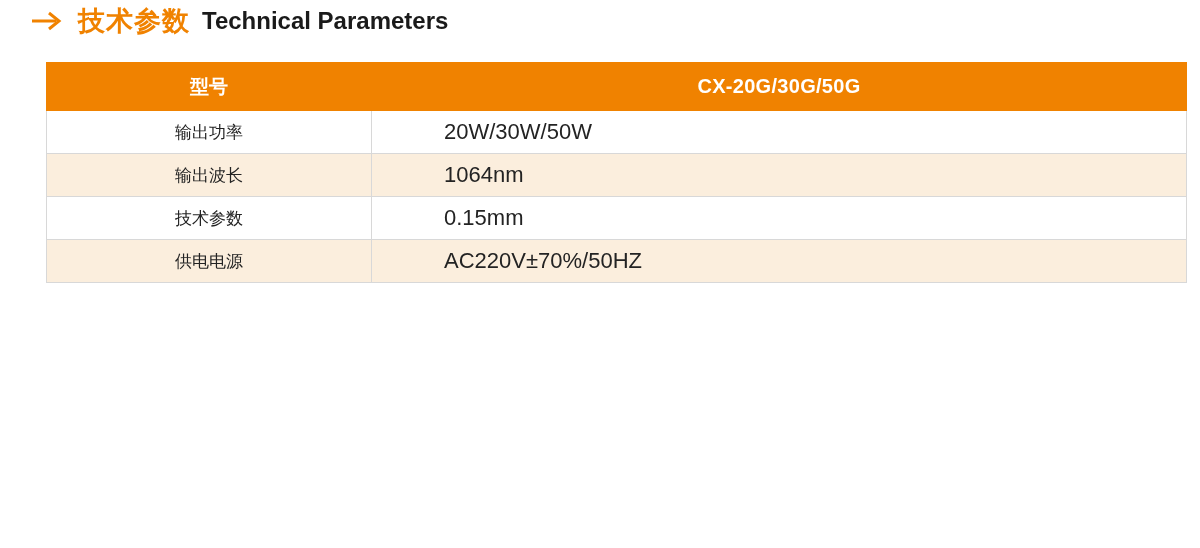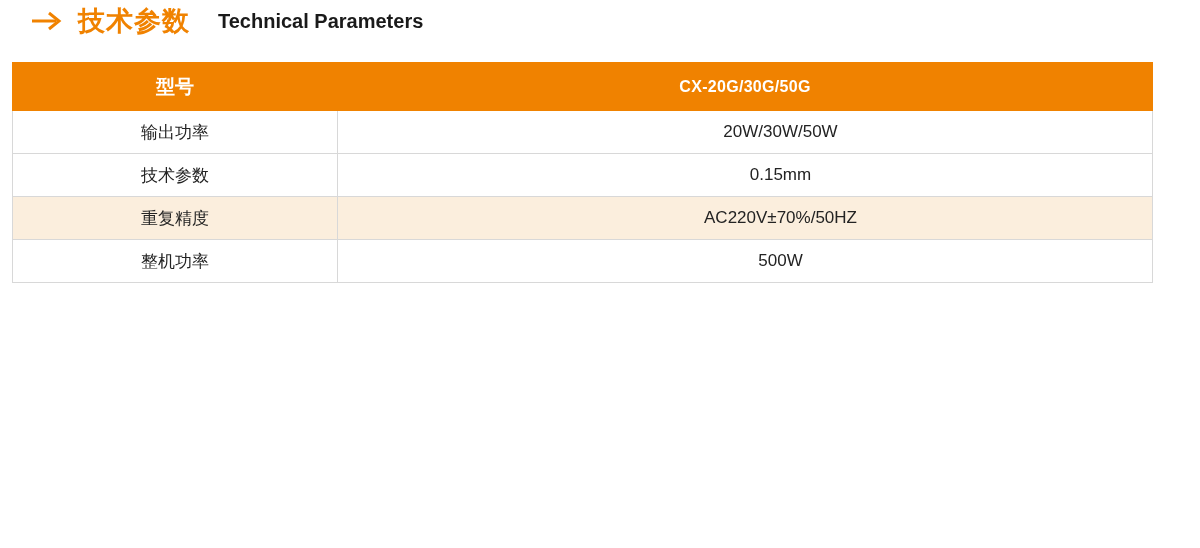--- a/index.html
+++ b/index.html
@@ -39,31 +39,31 @@
   .title-cn {
     font-size: 27px;
     font-weight: bold;
     color: #f08200;
     letter-spacing: 1px;
     margin-left: 14px;
     line-height: 1;
     white-space: nowrap;
   }
   .title-en {
-    font-size: 20px;
+    font-size: 24px;
     font-weight: bold;
     color: #1a1a1a;
-    margin-left: 28px;
+    margin-left: 12px;
     line-height: 1;
     white-space: nowrap;
   }
   
   .spec-table {
     position: absolute;
-    left: 12px;
+    left: 46px;
     top: 62px;
     width: 1140px;
     border-collapse: collapse;
     table-layout: fixed;
     border-radius: 18px;
   }
   .spec-table col.col-label { width: 325px; }
   .spec-table col.col-value { width: 815px; }
 
   .spec-table th,
@@ -75,33 +75,33 @@
   .spec-table thead th {
     background: #f08200;
     color: #ffffff;
     font-size: 19px;
     font-weight: bold;
     border: 1px solid #f08200;
     height: 48px;
     text-align: center;
   }
   .spec-table thead th.head-value {
-    font-size: 16px;
+    font-size: 20px;
     letter-spacing: 0.3px;
   }
   .spec-table td.cell-label {
     text-align: center;
     font-size: 17px;
     color: #232323;
     font-weight: normal;
   }
   .spec-table td.cell-value {
-    text-align: center;
+    text-align: left;
     padding-left: 72px;
-    font-size: 17px;
+    font-size: 22px;
     color: #232323;
   }
   .spec-table tbody tr.odd td {
     background: #ffffff;
   }
   .spec-table tbody tr.even td {
     background: #fbeedd;
   }
 </style>
 </head>
@@ -129,28 +129,28 @@
       <tr>
         <th class="head-label">型号</th>
         <th class="head-value">CX-20G/30G/50G</th>
       </tr>
     </thead>
     <tbody>
       <tr class="odd">
         <td class="cell-label">输出功率</td>
         <td class="cell-value">20W/30W/50W</td>
       </tr>
+      <tr class="even">
+        <td class="cell-label">输出波长</td>
+        <td class="cell-value">1064nm</td>
+      </tr>
       <tr class="odd">
         <td class="cell-label">技术参数</td>
         <td class="cell-value">0.15mm</td>
       </tr>
       <tr class="even">
-        <td class="cell-label">重复精度</td>
+        <td class="cell-label">供电电源</td>
         <td class="cell-value">AC220V±70%/50HZ</td>
-      </tr>
-      <tr class="odd">
-        <td class="cell-label">整机功率</td>
-        <td class="cell-value">500W</td>
       </tr>
     </tbody>
   </table>
 
 </div>
 
 </body></html>

